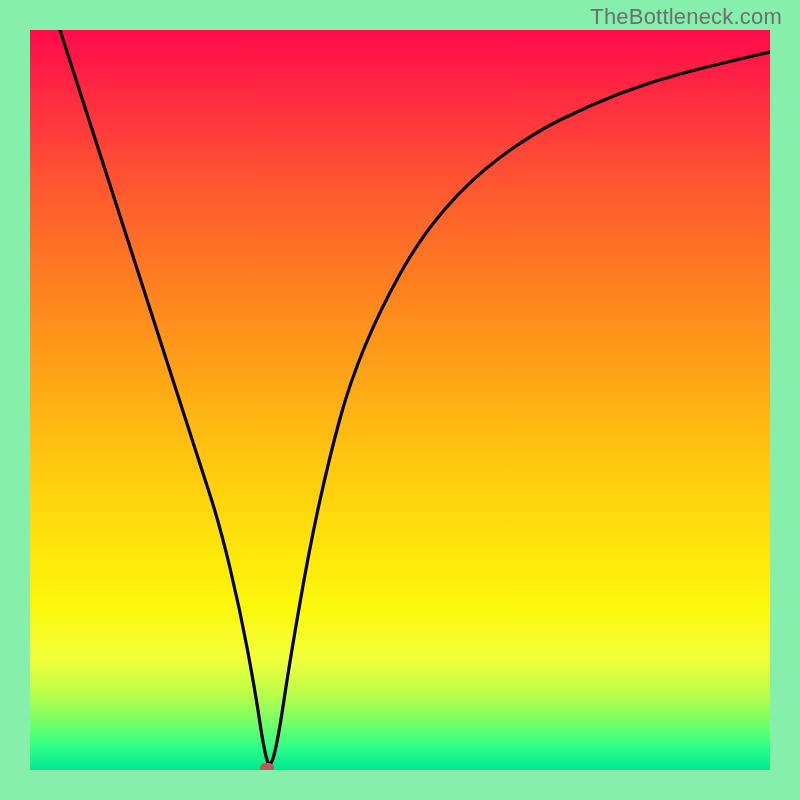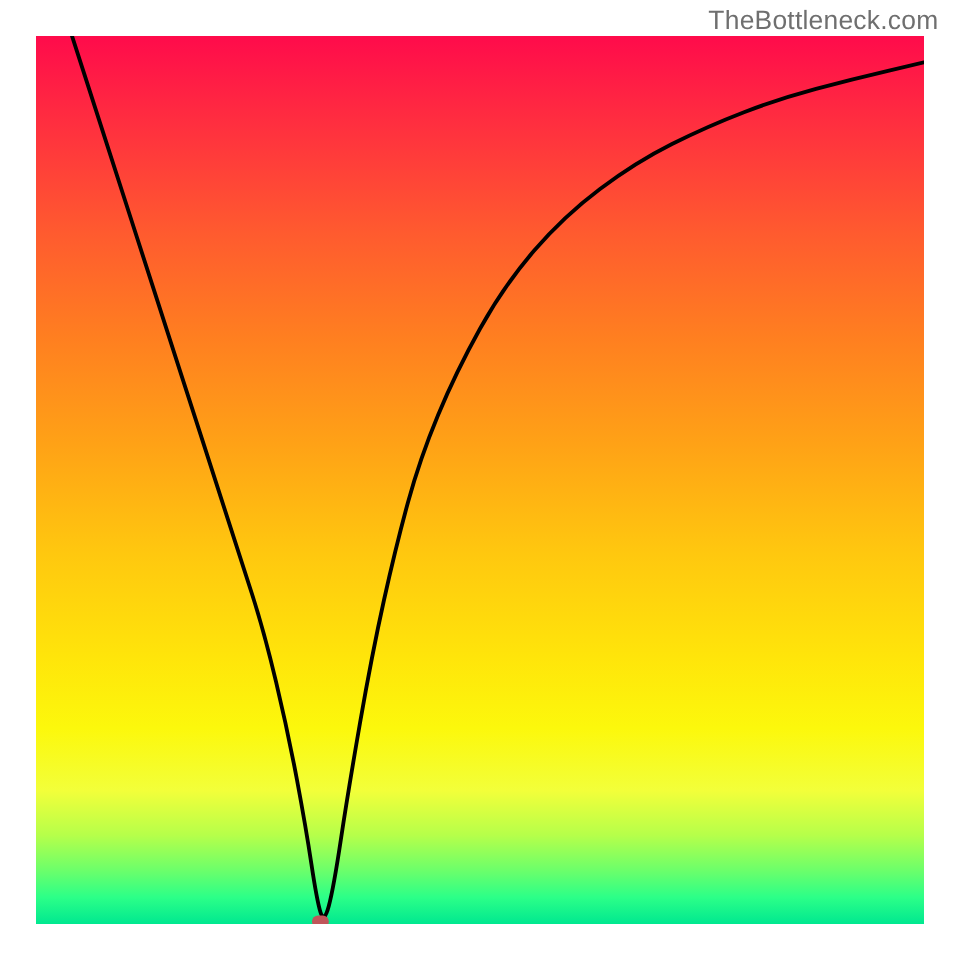--- a/index.html
+++ b/index.html
@@ -7,21 +7,21 @@
     padding: 0;
     width: 800px;
     height: 800px;
     background: #000;
     overflow: hidden;
     font-family: Arial, Helvetica, sans-serif;
   }
   .frame {
     position: absolute;
     inset: 0;
-    background: #ffffff;
+    background: #86efac;
   }
   .plot-area {
     position: absolute;
     left: 30px;
     top: 30px;
     width: 740px;
     height: 740px;
     overflow: hidden;
   }
   

